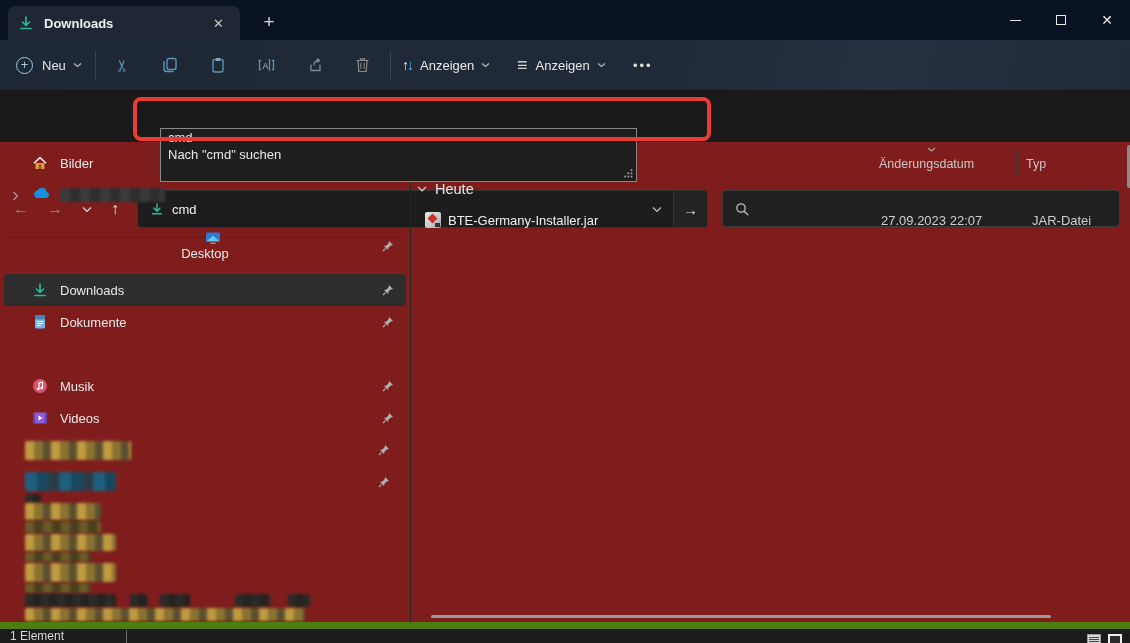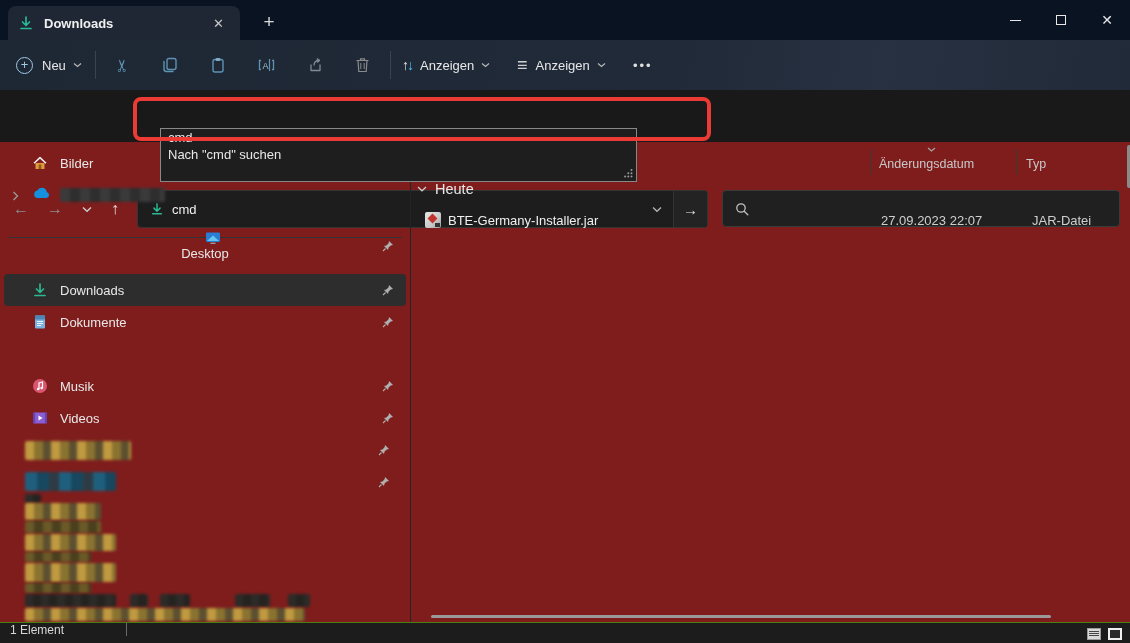--- a/index.html
+++ b/index.html
@@ -94,21 +94,21 @@
   .file-ic::before { content:""; position:absolute; left:4px; top:3px; width:7px; height:7px;
                      background:#c2332b; transform:rotate(45deg); }
   .file-ic::after { content:""; position:absolute; right:1px; bottom:1px; width:5px; height:4px; background:#333; }
   .file-date { position:absolute; left:456px; color:#cfcfcf; }
   .file-type { position:absolute; left:607px; color:#cfcfcf; }
   .hscrollbar { position:absolute; left:20px; top:473px; width:620px; height:3px; background:#9a9a9a; border-radius:2px; }
   .vscrollbar { position:absolute; left:716px; top:3px; width:4px; height:43px; background:#8a8a8a; border-radius:2px; }
 
   
   .statusbar { position:absolute; left:0; top:622px; width:1130px; height:21px; background:#1c1c1c;
-               border-top:1px solid #4d7c0f; display:flex; align-items:flex-start; color:#d8d8d8; font-size:12px;gap:48px; }
+               border-top:7px solid #4d7c0f; display:flex; align-items:flex-end; color:#d8d8d8; font-size:12px;gap:48px; }
   .status-count { margin-left:10px; }
   .status-sep { width:1px; height:13px; background:#6a6a6a; margin-left:14px; }
   .view-toggles { position:absolute; right:6px; top:3px; display:flex; gap:3px; }
   .vt-btn { width:18px; height:15px; display:flex; align-items:center; justify-content:center; }
   .vt-details { width:14px; height:12px; background:#d9d9d9; border:1px solid #9a9a9a; display:flex;
                 flex-direction:column; justify-content:space-evenly; padding:1px; }
   .vt-details i { display:block; height:1px; background:#444; }
   .vt-thumb { width:14px; height:12px; border:2px solid #efefef; background:#2a2a2a; }
 
   svg { display:block; }

